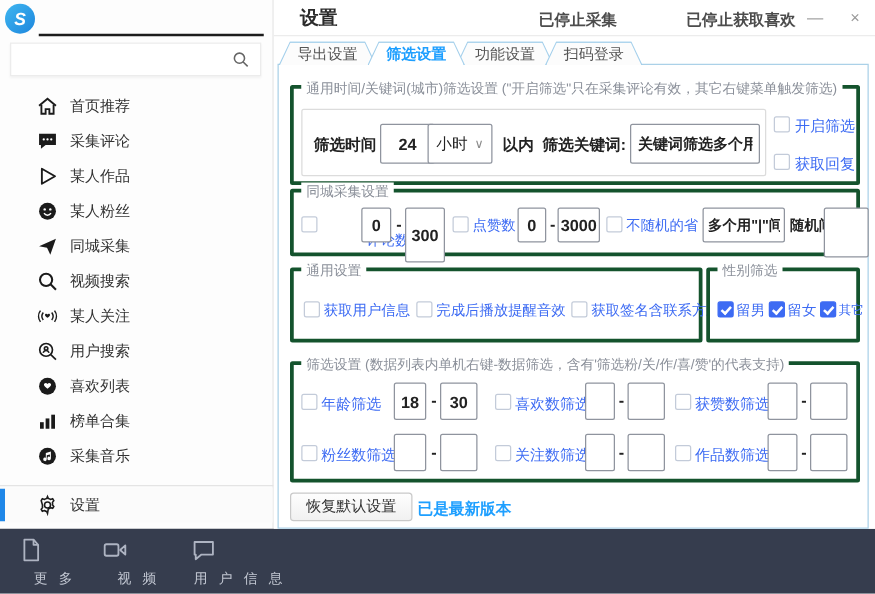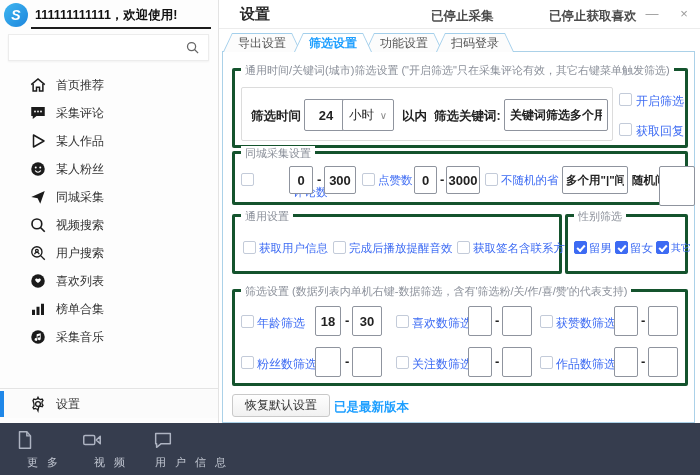--- a/index.html
+++ b/index.html
@@ -93,21 +93,20 @@
                  background:linear-gradient(#fefefe,#f1f1f1); font-size:12px; color:#333; cursor:pointer;
                  font-family:"Liberation Sans",sans-serif; }
   .version-text { position:absolute; left:115px; top:399px; font-size:12.5px; color:#1e9fff; font-weight:bold; }
 </style>
 </head>
 <body>
 
 <div class="sidebar">
   <div class="logo-row">
     <div class="logo-circle">S</div>
-    <div class="welcome">111111111111，欢迎使用!</div>
   </div>
   <div class="welcome-underline"></div>
 
   <div class="searchbox">
     <input placeholder="" style="">
     <span class="search-glyph">
       <svg width="15" height="15" viewBox="0 0 24 24" fill="none" stroke="currentColor" stroke-width="2">
         <circle cx="10.5" cy="10.5" r="6.5"></circle>
           <path d="M15.3 15.3L21 21"></path>
       </svg>
@@ -163,20 +162,32 @@
       <span class="mi-label">同城采集</span>
     </div>
     <div class="menu-item">
       <span class="mi-icon">
         <svg viewBox="0 0 24 24" width="18" height="18" fill="none" stroke="currentColor" stroke-width="2.2">
           <circle cx="10.5" cy="10.5" r="6.5"></circle>
             <path d="M15.3 15.3L21 21"></path>
         </svg>
         </span>
       <span class="mi-label">视频搜索</span>
+    </div>
+    <div class="menu-item">
+      <span class="mi-icon">
+        <svg viewBox="0 0 24 24" width="18" height="18" fill="none" stroke="currentColor" stroke-width="1.6">
+          <path d="M4.5 6a10 10 0 000 12"></path>
+            <path d="M7.5 8a6.5 6.5 0 000 8"></path>
+          <path d="M19.5 6a10 10 0 010 12"></path>
+            <path d="M16.5 8a6.5 6.5 0 010 8"></path>
+          <path d="M12 10.2c-.9-1.4-2.7-.8-2.7.5 0 1.1 1.5 2.2 2.7 3 1.2-.8 2.7-1.9 2.7-3 0-1.3-1.8-1.9-2.7-.5z" fill="currentColor" stroke="none"></path>
+        </svg>
+        </span>
+      <span class="mi-label">某人关注</span>
     </div>
     <div class="menu-item">
       <span class="mi-icon">
         <svg viewBox="0 0 24 24" width="18" height="18" fill="none" stroke="currentColor" stroke-width="1.8">
           <circle cx="10.5" cy="10.5" r="6.8"></circle>
             <path d="M15.5 15.5L21 21"></path>
           <circle cx="10.5" cy="9" r="1.8"></circle>
             <path d="M7.3 13.6c.6-1.6 1.8-2.4 3.2-2.4s2.6.8 3.2 2.4"></path>
         </svg>
         </span>
@@ -295,21 +306,21 @@
     <span class="cb abs" style="left:384px;top:52px;"></span>
     <span class="blue-label abs" style="left:401px;top:52px;">获取回复</span>
   </div>
 
   <div class="group" style="left:13px;top:151px;width:456px;height:54px;">
     <span class="legend">同城采集设置</span>
     <span class="cb abs" style="left:6px;top:19px;"></span>
     <span class="blue-label abs" style="left:22px;top:31px;font-size:11.5px;margin-left:36px;">评论数</span>
     <input class="num-input abs" style="left: 54px; top: 12px; width: 24px; height: 28px;" value="0">
     <span class="dash abs" style="left:82px;top:18px;">-</span>
-    <input class="num-input abs" style="left: 89px; top: 12px; width: 32px; height: 28px;" value="300">
+    <input class="num-input abs" style="left: 89px; top: 12px; width: 32px; height: 44px;" value="300">
     <span class="cb abs" style="left:127px;top:19px;"></span>
     <span class="blue-label abs" style="left:143px;top:19px;font-size:11.5px;">点赞数</span>
     <input class="num-input abs" style="left: 179px; top: 12px; width: 23px; height: 28px;" value="0">
     <span class="dash abs" style="left:205px;top:18px;">-</span>
     <input class="num-input abs" style="left: 211px; top: 12px; width: 34px; height: 28px;" value="3000">
     <span class="cb abs" style="left:250px;top:19px;"></span>
     <span class="blue-label abs" style="left:266px;top:19px;font-size:11.5px;">不随机的省</span>
     <input class="text-input abs" style="left: 327px; top: 12px; width: 66px; height: 28px; font-size: 11.5px; padding: 0px 3px;" value="多个用&quot;|&quot;间隔">
     <span class="field-label abs" style="left:397px;top:19px;font-size:11.5px;">随机间隔/s:</span>
     <input class="num-input abs" style="left: 424px; top: 12px; width: 26px; height: 40px; padding-left: 34px;" value="90">

